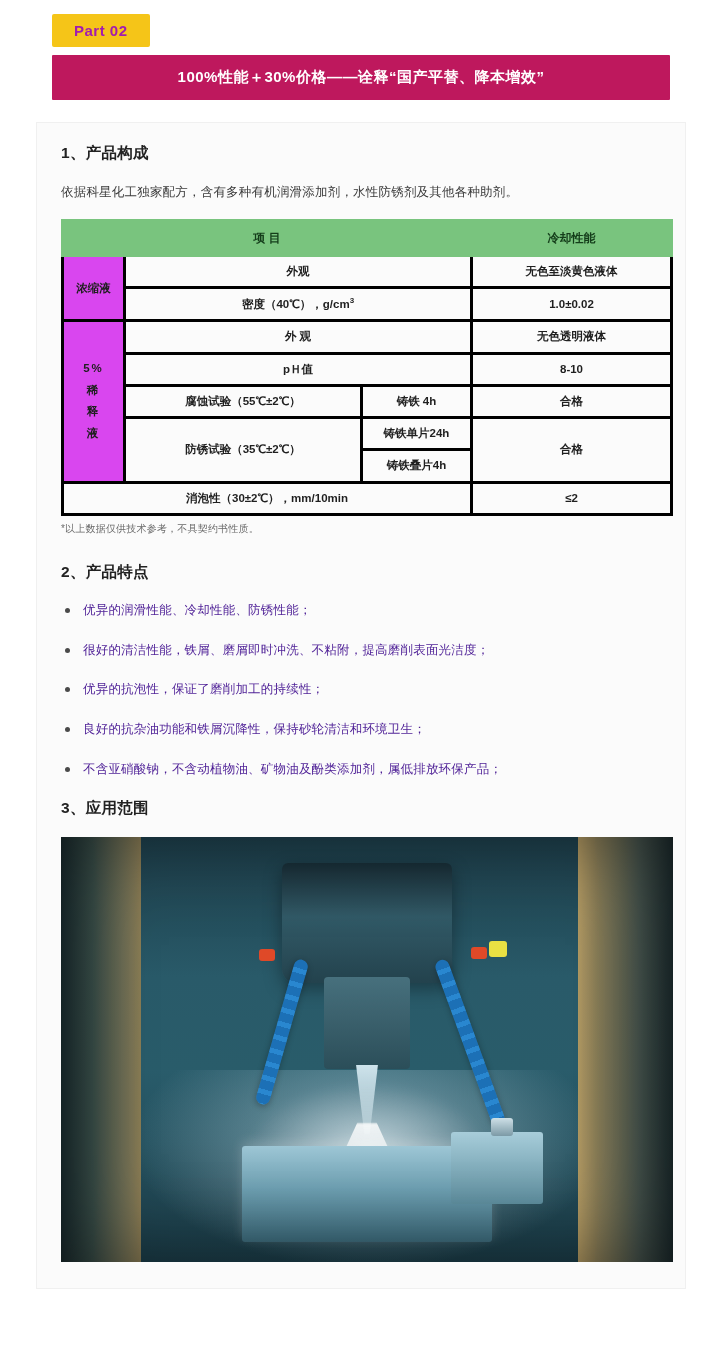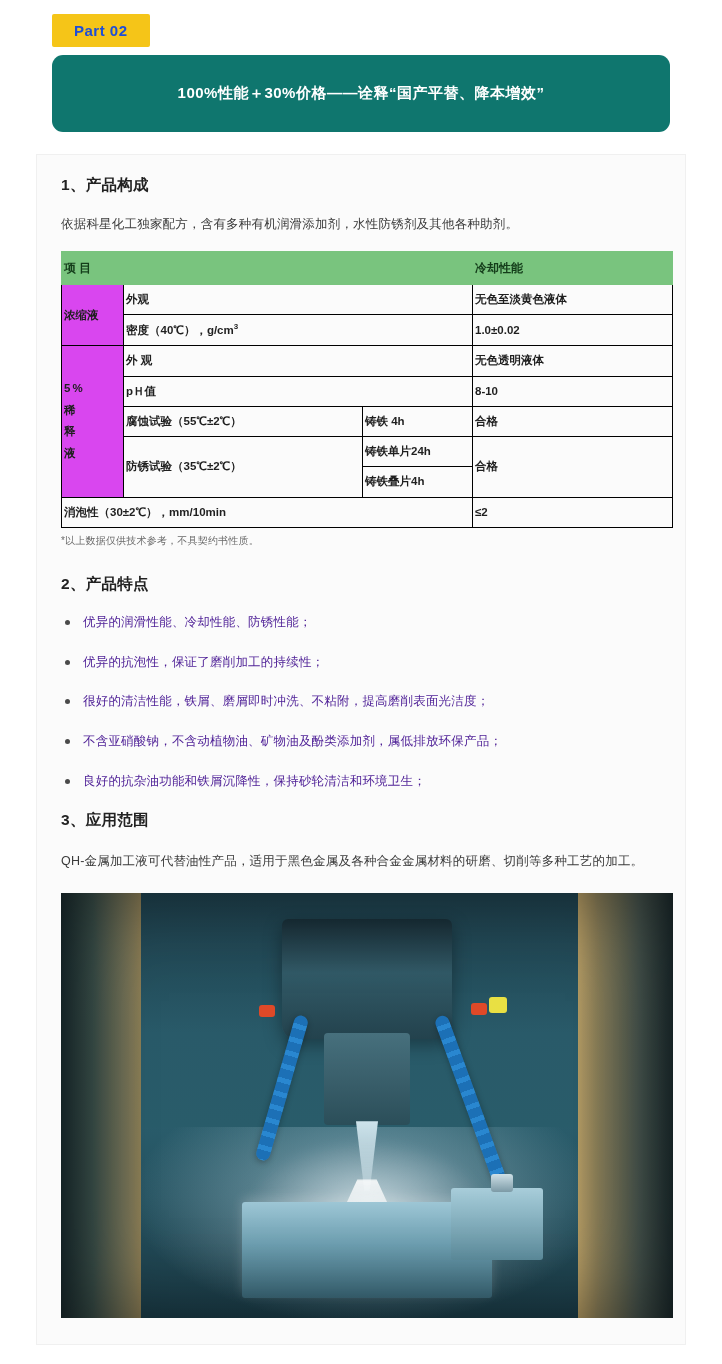--- a/index.html
+++ b/index.html
@@ -22,38 +22,38 @@
     position: relative;
   }
 
   
   .header {
     padding: 14px 52px 0 52px;
   }
   .part-badge {
     display: inline-block;
     background: #F5C518;
-    color: #1d4ed8;
+    color: #a21caf;
     font-weight: bold;
     font-size: 15px;
     letter-spacing: 0.5px;
     padding: 8px 22px 8px 22px;
     border-radius: 2px;
     font-family: "Liberation Sans", sans-serif;
   }
   .title-bar {
     margin-top: 8px;
-    background: #0f766e;
+    background: #be185d;
     color: #ffffff;
     font-weight: bold;
     font-size: 15px;
     text-align: center;
-    padding: 29px 10px;
+    padding: 13px 10px;
     letter-spacing: 0.5px;
-    border-radius: 11px;
+    border-radius: 1px;
   }
 
   
   .content-card {
     margin: 22px 36px 0 36px;
     background: #fbfbfb;
     border: 1px solid #f0f0f0;
     padding: 20px 8px 26px 20px;
   }
   .content-inner { padding: 0 4px; }
@@ -77,22 +77,22 @@
 
   
   table.spec {
     width: 100%;
     border-collapse: collapse;
     font-size: 11.5px;
     table-layout: fixed;
     margin-top: 4px;
   }
   table.spec th, table.spec td {
-    border: 1px solid #000000;
-    text-align: left;
+    border: 3px solid #000000;
+    text-align: center;
     vertical-align: middle;
     padding: 6px 2px;
     color: #1f1f1f;
     font-weight: bold;
     line-height: 1.5;
   }
   table.spec th {
     background: #79C47E;
     color: #143d1a;
     font-size: 12px;
@@ -324,28 +324,27 @@
           <td colspan="3">消泡性（30±2℃），mm/10min</td>
           <td class="val">≤2</td>
         </tr>
       </tbody>
         </table>
       <div class="note">*以上数据仅供技术参考，不具契约书性质。</div>
 
       <h2 class="section-title mt">2、产品特点</h2>
       <ul class="features">
         <li>优异的润滑性能、冷却性能、防锈性能；</li>
+        <li>很好的清洁性能，铁屑、磨屑即时冲洗、不粘附，提高磨削表面光洁度；</li>
         <li>优异的抗泡性，保证了磨削加工的持续性；</li>
-        <li>很好的清洁性能，铁屑、磨屑即时冲洗、不粘附，提高磨削表面光洁度；</li>
+        <li>良好的抗杂油功能和铁屑沉降性，保持砂轮清洁和环境卫生；</li>
         <li>不含亚硝酸钠，不含动植物油、矿物油及酚类添加剂，属低排放环保产品；</li>
-        <li>良好的抗杂油功能和铁屑沉降性，保持砂轮清洁和环境卫生；</li>
       </ul>
 
       <h2 class="section-title">3、应用范围</h2>
-      <p class="scope">QH-金属加工液可代替油性产品，适用于黑色金属及各种合金金属材料的研磨、切削等多种工艺的加工。</p>
 
       <div class="photo-wrap">
         <div class="photo">
           <div class="backwall"></div>
           <div class="left-pillar"></div>
           <div class="right-pillar"></div>
           <div class="spindle-head"></div>
           <div class="spindle-body"></div>
           <div class="hose-tip-a"></div>
           <div class="hose-tip-b"></div>

